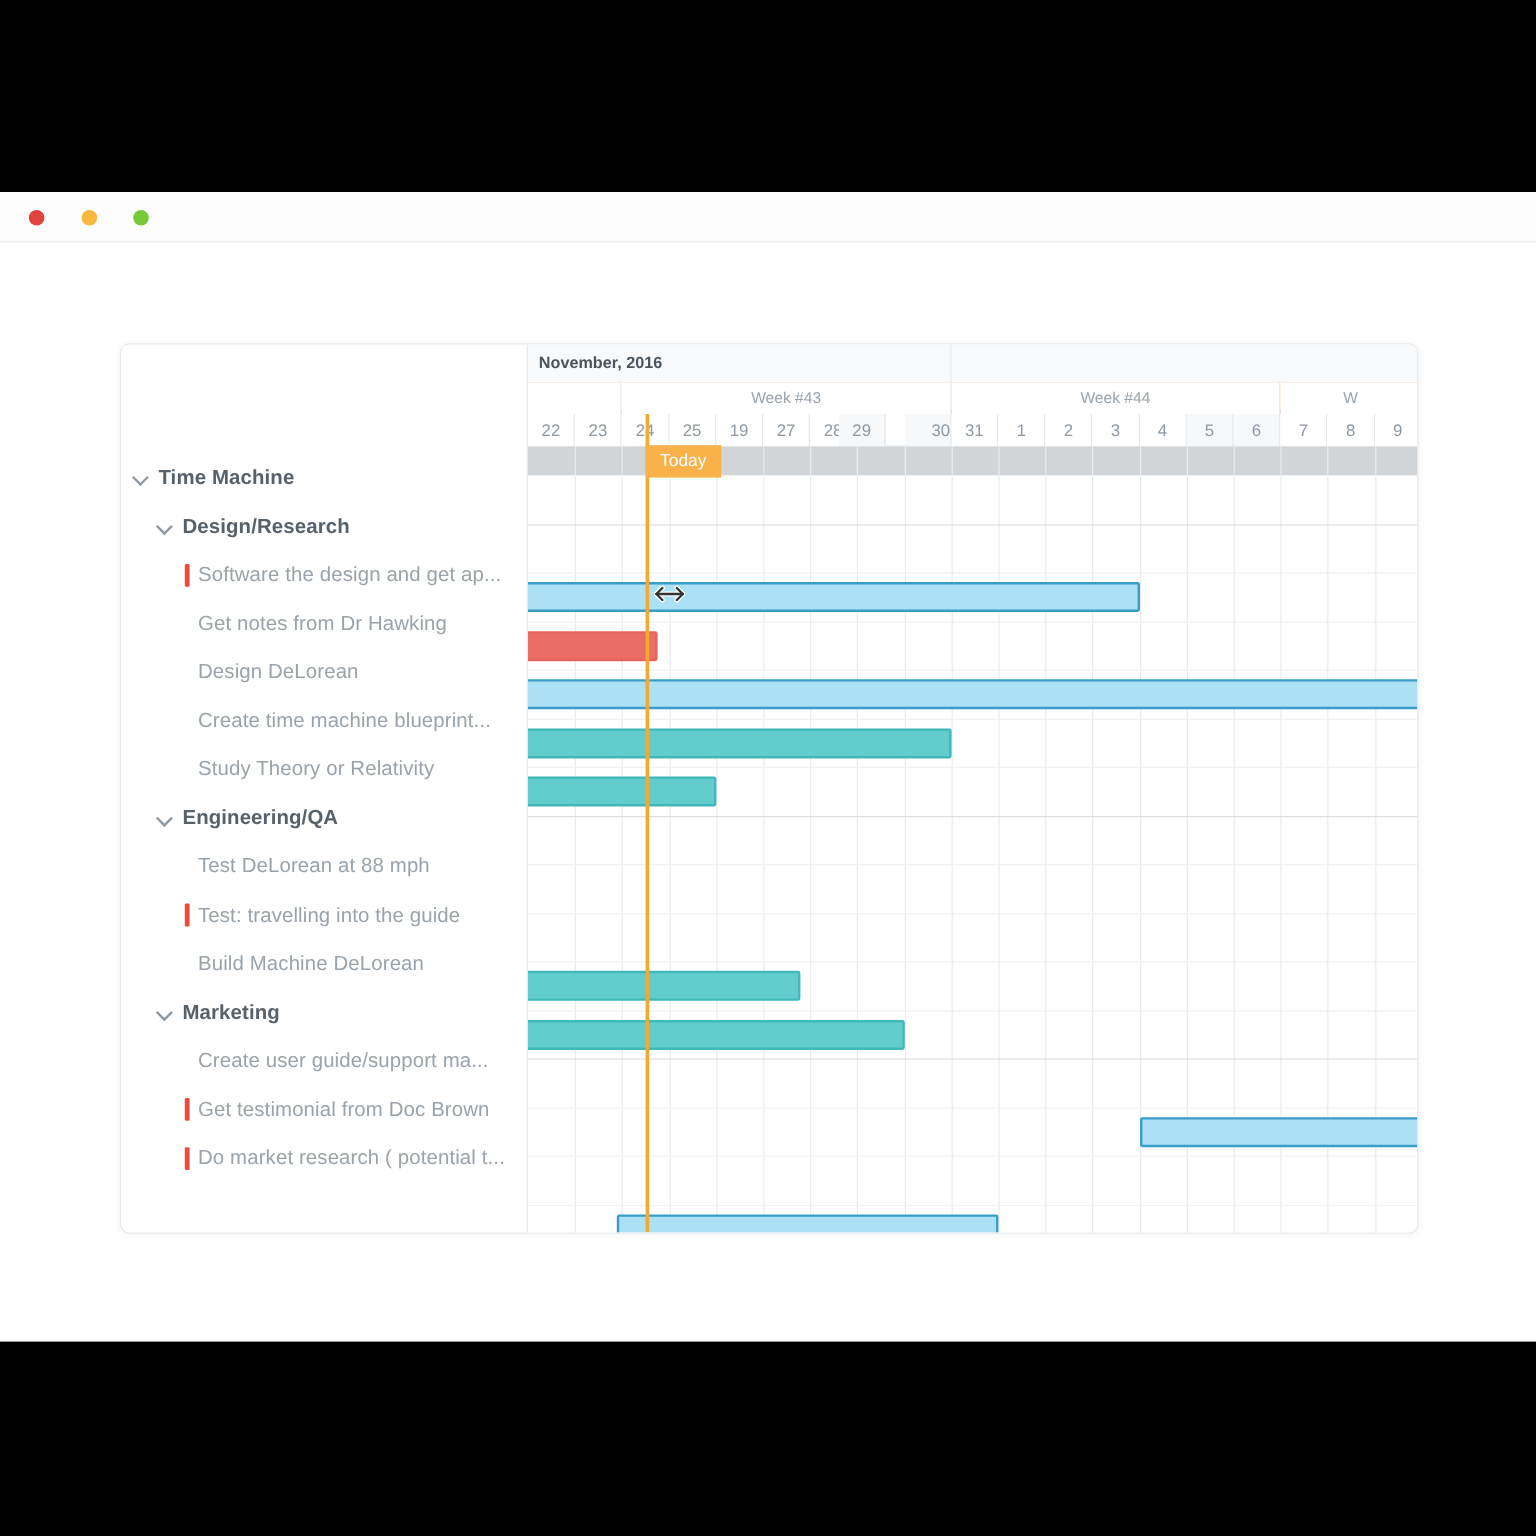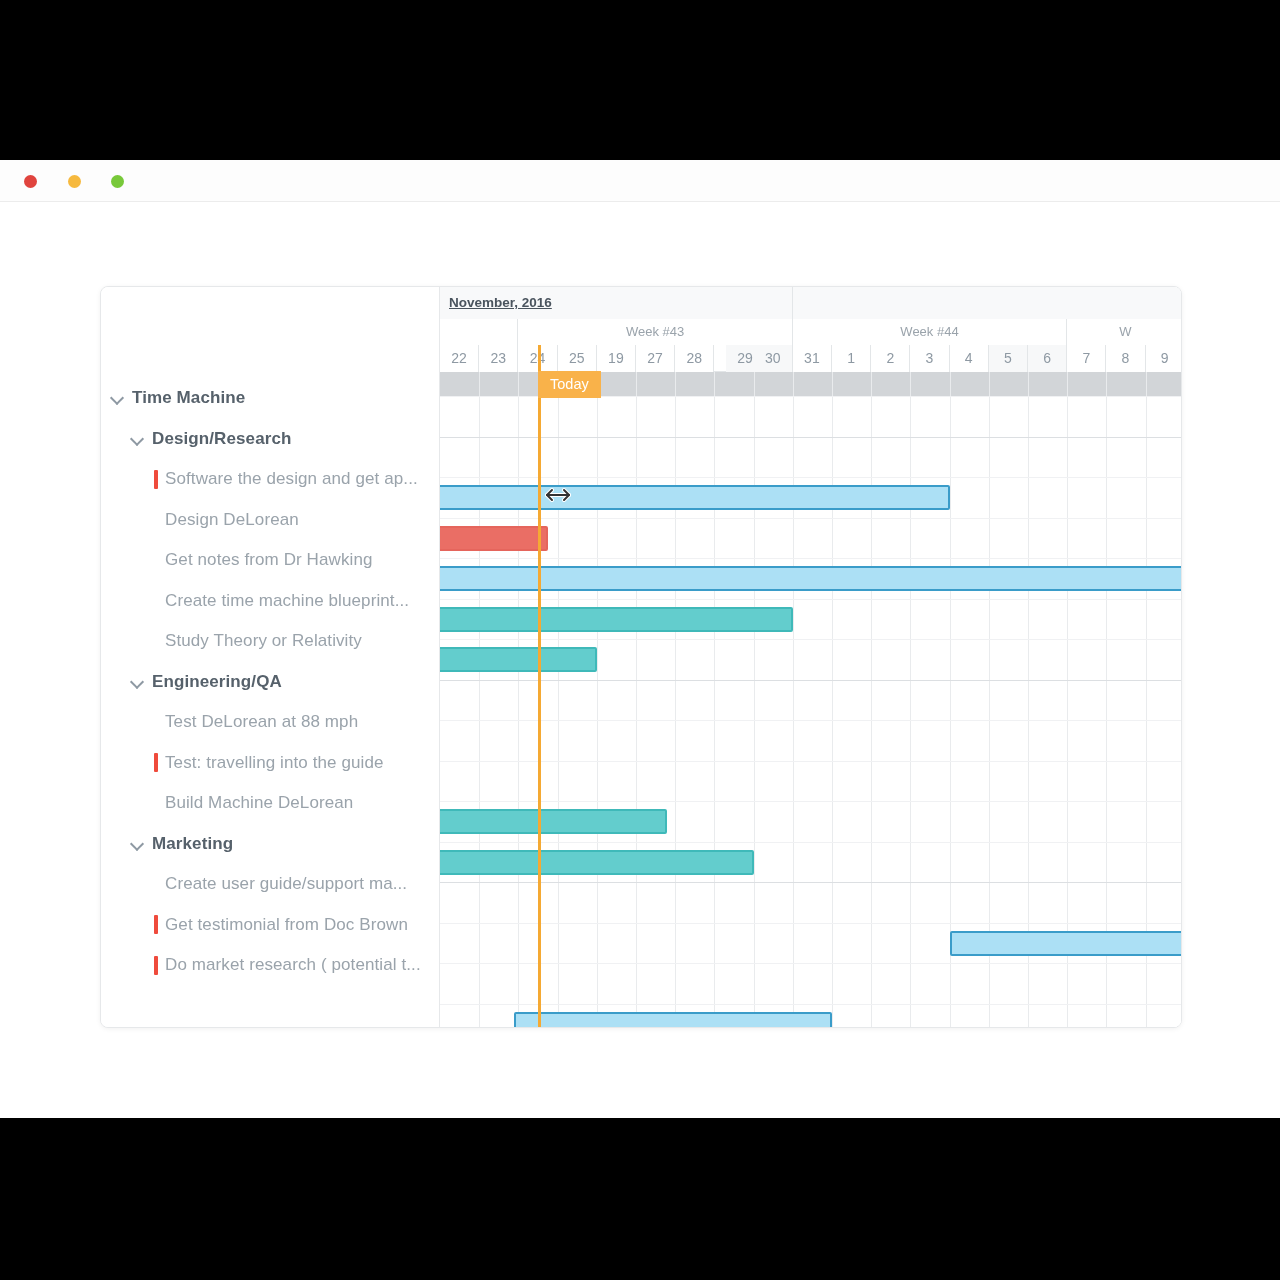--- a/index.html
+++ b/index.html
@@ -304,25 +304,25 @@
           <div class="task-row group indent-1">
             <span class="chevron"></span>
             <span class="task-label">Design/Research</span>
           </div>
           <div class="task-row task indent-2">
             <span class="row-marker red"></span>
             <span class="task-label">Software the design and get ap...</span>
           </div>
           <div class="task-row task indent-2">
             <span class="row-marker none"></span>
+            <span class="task-label">Get notes from Dr Hawking</span>
+          </div>
+          <div class="task-row task indent-2">
+            <span class="row-marker none"></span>
             <span class="task-label">Design DeLorean</span>
-          </div>
-          <div class="task-row task indent-2">
-            <span class="row-marker none"></span>
-            <span class="task-label">Get notes from Dr Hawking</span>
           </div>
           <div class="task-row task indent-2">
             <span class="row-marker none"></span>
             <span class="task-label">Create time machine blueprint...</span>
           </div>
           <div class="task-row task indent-2">
             <span class="row-marker none"></span>
             <span class="task-label">Study Theory or Relativity</span>
           </div>
           <div class="task-row group indent-1">
@@ -356,39 +356,39 @@
           <div class="task-row task indent-2">
             <span class="row-marker red"></span>
             <span class="task-label">Do market research ( potential t...</span>
           </div>
           <div class="task-row task indent-2"></div>
         </div>
     </div>
 
     <div id="timeline-pane">
       <div id="month-header">
-          <div class="month-cell" style="left: 0px; width: 352.8px; text-decoration: underline;">November, 2016</div>
+          <div class="month-cell" style="left: 0px; width: 352.8px;">November, 2016</div>
           <div class="month-cell" style="left: 352.8px; width: 392px;"></div>
         </div>
       <div id="week-header">
           <div class="week-cell" style="left: 0px; width: 78.4px;"></div>
           <div class="week-cell" style="left: 78.4px; width: 274.4px;">Week #43</div>
           <div class="week-cell" style="left: 352.8px; width: 274.4px;">Week #44</div>
           <div class="week-cell" style="left: 627.2px; width: 117.6px;">W</div>
         </div>
       <div id="day-header">
           <div class="day-cell" style="left: 0px; width: 39.2px;">22</div>
           <div class="day-cell" style="left: 39.2px; width: 39.2px;">23</div>
           <div class="day-cell" style="left: 78.4px; width: 39.2px;">24</div>
           <div class="day-cell" style="left: 117.6px; width: 39.2px;">25</div>
           <div class="day-cell" style="left: 156.8px; width: 39.2px;">19</div>
           <div class="day-cell" style="left: 196px; width: 39.2px; text-align: center;">27</div>
           <div class="day-cell" style="left: 235.2px; width: 39.2px;">28</div>
-          <div class="day-cell weekend" style="left: 286px; width: 39.2px; text-align: center;">29</div>
-          <div class="day-cell weekend" style="left: 313.6px; width: 39.2px;">30</div>
+          <div class="day-cell weekend" style="left: 259px; width: 39.2px; text-align: center;">29</div>
+          <div class="day-cell weekend" style="left: 313.6px; width: 39.2px; text-align: right;">30</div>
           <div class="day-cell" style="left: 352.8px; width: 39.2px;">31</div>
           <div class="day-cell" style="left: 392px; width: 39.2px;">1</div>
           <div class="day-cell" style="left: 431.2px; width: 39.2px;">2</div>
           <div class="day-cell" style="left: 470.4px; width: 39.2px;">3</div>
           <div class="day-cell" style="left: 509.6px; width: 39.2px;">4</div>
           <div class="day-cell weekend" style="left: 548.8px; width: 39.2px;">5</div>
           <div class="day-cell weekend" style="left: 588px; width: 39.2px;">6</div>
           <div class="day-cell" style="left: 627.2px; width: 39.2px;">7</div>
           <div class="day-cell" style="left: 666.4px; width: 39.2px;">8</div>
           <div class="day-cell" style="left: 705.6px; width: 39.2px;">9</div>

